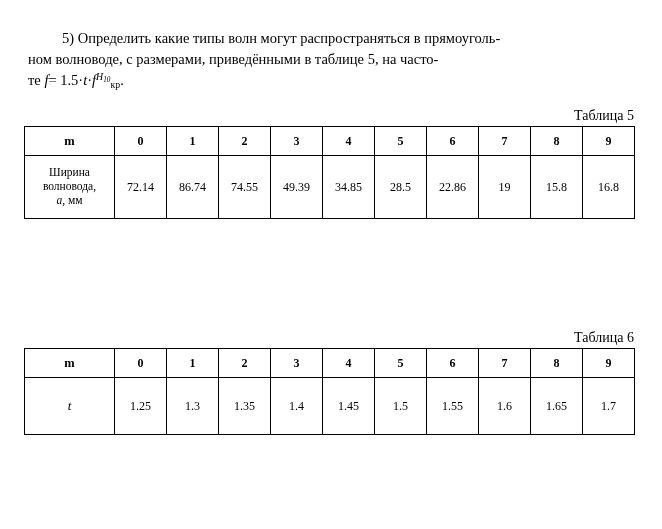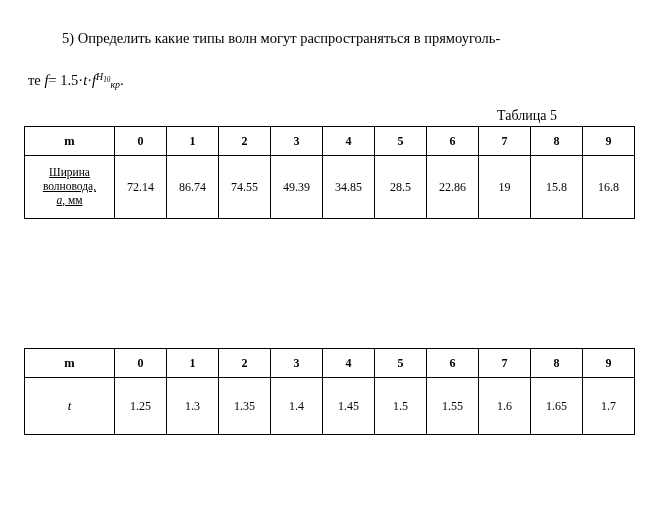--- a/index.html
+++ b/index.html
@@ -36,32 +36,31 @@
     width: 34px;
   }
   .formula {
     font-family: "Liberation Serif", serif;
     white-space: nowrap;
   }
   .it { font-style: italic; }
   .sub {
     font-size: 0.68em;
     vertical-align: -0.32em;
-    font-style: italic;
   }
   .sup {
     font-size: 0.68em;
     vertical-align: 0.50em;
     font-style: italic;
   }
 
   .table-caption {
     position: absolute;
     font-size: 14px;
-    text-align: center;
+    text-align: right;
   }
   #caption-5 { left: 420px; top: 108px; width: 214px; }
   #caption-6 { left: 420px; top: 330px; width: 214px; }
 
   table.doc-table {
     position: absolute;
     border-collapse: collapse;
     table-layout: fixed;
     font-size: 12px;
     background: #ffffff;
@@ -75,21 +74,20 @@
     line-height: 1.2;
   }
   table.doc-table th {
     font-weight: bold;
     font-size: 12.5px;
   }
   .rowlabel {
     font-size: 11.5px;
     line-height: 1.25;
     padding: 4px 2px;
-    text-decoration: underline;
   }
   .rowlabel .it { font-style: italic; }
 
   #table-5 {
     left: 24px;
     top: 126px;
     width: 610px;
   }
   #table-5 .c-label { width: 90px; }
   #table-5 .c-data  { width: 52px; }
@@ -109,21 +107,21 @@
   #table-6 .italic-label { font-style: italic; font-size: 13px; }
 </style>
 </head>
 <body>
 
 <div class="page">
 
   <div class="task-text">
     <span class="indent"></span><span>5)</span>
     <span>Определить какие типы волн могут распространяться в прямоуголь-</span><br>
-    <br>
+    <span>ном волноводе, с размерами, приведёнными в таблице 5, на часто-</span><br>
     <span>те</span>
     <span class="formula"><span class="it">f</span><span>= 1.5·</span><span class="it">t</span><span>·</span><span class="it">f</span><span class="sup">H</span><span class="sup" style="font-size:0.5em;vertical-align:0.40em;">10</span><span class="sub">кр</span></span><span>.</span>
   </div>
 
   <div class="table-caption" id="caption-5">Таблица 5</div>
 
   <table class="doc-table" id="table-5">
     <colgroup>
       <col class="c-label">
         <col class="c-data">
@@ -164,20 +162,21 @@
       <td>34.85</td>
       <td>28.5</td>
       <td>22.86</td>
       <td>19</td>
       <td>15.8</td>
       <td>16.8</td>
     </tr>
   </tbody>
     </table>
 
+  <div class="table-caption" id="caption-6">Таблица 6</div>
 
   <table class="doc-table" id="table-6">
     <colgroup>
       <col class="c-label">
         <col class="c-data">
         <col class="c-data">
         <col class="c-data">
         <col class="c-data">
         <col class="c-data">
         <col class="c-data">

